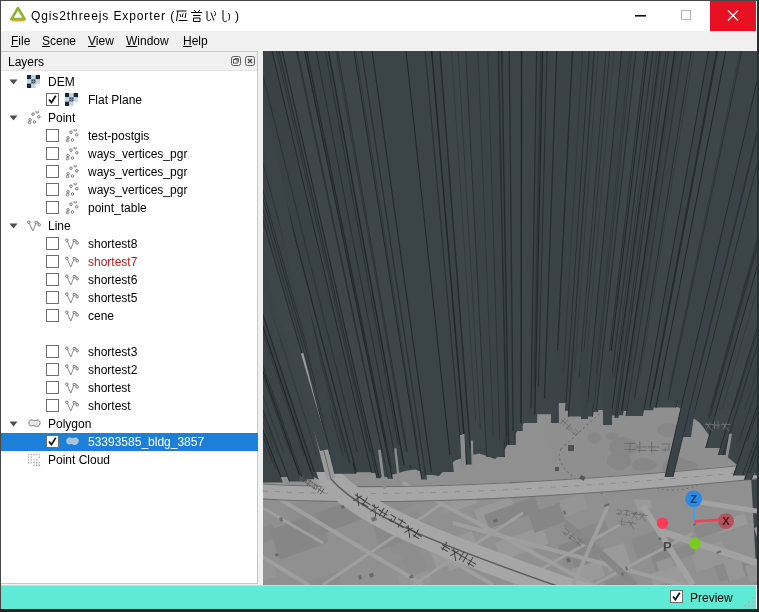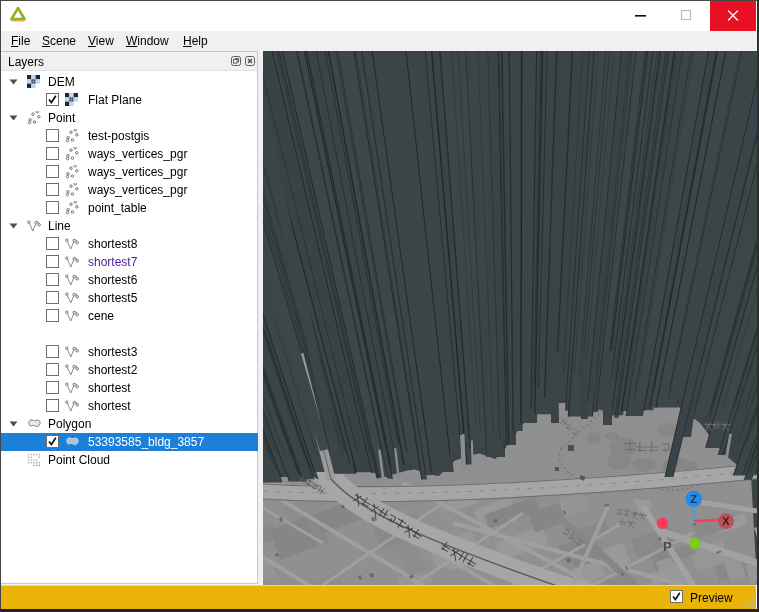--- a/index.html
+++ b/index.html
@@ -8,20 +8,28 @@
 <div id="win">
  <div style="position:absolute;left:0;top:0;width:1px;height:612px;background:#464646;z-index:9"></div>
  <div style="position:absolute;left:0;top:0;width:759px;height:1px;background:#464646;z-index:9"></div>
  <div style="position:absolute;left:757px;top:0;width:2px;height:612px;background:#2e2e2e;z-index:9"></div>
  <div style="position:absolute;left:0;top:609px;width:759px;height:3px;background:#222;z-index:9"></div>
  <div style="position:absolute;left:0;top:0;width:756px;height:31px;background:#fff">
   <svg width="16" height="16" style="position:absolute;left:10px;top:7px">
         <polygon points="8,1 14.5,12 1.5,12" fill="none" stroke="#8db32a" stroke-width="2.6"></polygon>
         <rect x="1.5" y="12.6" width="13" height="1.8" fill="#e8a33d"></rect>
       </svg>
+  <span style="position:absolute;left:31px;top:8px;font-size:12px;letter-spacing:0.9px;color:#000;white-space:nowrap">Qgis2threejs Exporter (<svg width="60" height="15" style="display:inline-block;vertical-align:-3px">
+          <g stroke="#000" stroke-width="1" fill="none">
+            <path d="M1.5,3 h10 M3,3 l-1.5,10 M5,6 l0.7,3 M8,5.5 l-0.7,3.5 M11,5 l-1,5 M3.5,12.5 h9"></path>
+            <path d="M16,4.5 h11 M18,7.5 h7.5 M19,2 l2.5,2.5 M25,2 l-2.5,2.5 M18.5,10 h6.5 v3.5 h-6.5 z"></path>
+            <path d="M32,3 v7.5 c0,2.5 2.5,3 4,0.5 M36,4.5 l3,8 M39,3 c2,1.5 2,3.5 0.5,5"></path>
+            <path d="M48,2 v9 c0,2.5 2,3.3 3.8,2 M53.5,5 c1.4,2.5 1.4,5 0.2,7.5"></path>
+          </g>
+        </svg>)</span>
   <div style="position:absolute;right:92px;top:0;width:47px;height:31px">
         <svg width="47" height="31">
           <rect x="18" y="15" width="11" height="1.6" fill="#111"></rect>
         </svg>
       </div>
       <div style="position:absolute;right:46px;top:0;width:47px;height:31px">
         <svg width="47" height="31">
           <rect x="18.5" y="10.5" width="9" height="9" fill="none" stroke="#b9b9b9" stroke-width="1.2"></rect>
         </svg>
       </div>
@@ -242,21 +250,21 @@
             </svg>
           </span>
           <span style="position:absolute;left:64px;top:2px">
             <svg width="14" height="14">
               <path d="M1.8,3.2 L5.8,12 L9.2,3.6 C9.8,2.2 11.4,2.6 11.8,4.2 L12.2,5.8" fill="none" stroke="#8a8a8a" stroke-width="1"></path>
               <circle cx="1.8" cy="3.2" r="1.25" fill="#fff" stroke="#757575" stroke-width="1"></circle>
               <circle cx="9.2" cy="3.6" r="1.25" fill="#fff" stroke="#757575" stroke-width="1"></circle>
               <circle cx="12.2" cy="5.8" r="1.25" fill="#fff" stroke="#757575" stroke-width="1"></circle>
             </svg>
           </span>
-          <span style="position:absolute;left:87px;top:2px;font-size:12px;color:#4c1d95">shortest7</span>
+          <span style="position:absolute;left:87px;top:2px;font-size:12px;color:#b91c1c">shortest7</span>
         </div>
         <div style="position:absolute;left:0;top:219px;width:257px;height:18px;">
           <span style="position:absolute;left:45px;top:2px">
             <svg width="13" height="13">
               <rect x="0.5" y="0.5" width="12" height="12" fill="#fff" stroke="#6e6e6e"></rect>
             </svg>
           </span>
           <span style="position:absolute;left:64px;top:2px">
             <svg width="14" height="14">
               <path d="M1.8,3.2 L5.8,12 L9.2,3.6 C9.8,2.2 11.4,2.6 11.8,4.2 L12.2,5.8" fill="none" stroke="#8a8a8a" stroke-width="1"></path>
@@ -874,21 +882,21 @@
       <text x="400" y="500" font-family="Liberation Sans" font-size="13" font-weight="bold" fill="#4a4a4a">P</text>
       <line x1="430.7" y1="456" x2="431.5" y2="470.6" stroke="#3da0f2" stroke-width="2"></line>
       <line x1="431.5" y1="470.4" x2="456" y2="468.8" stroke="#f43f55" stroke-width="2.6"></line>
       <circle cx="430.7" cy="447.9" r="8.4" fill="#2b8ae4"></circle>
       <text x="430.7" y="452" font-family="Liberation Sans" font-size="11" font-weight="bold" fill="#0d3a6b" text-anchor="middle">Z</text>
       <circle cx="463" cy="470.2" r="7.9" fill="#b2555e"></circle>
       <text x="463" y="474.4" font-family="Liberation Sans" font-size="11" font-weight="bold" fill="#551317" text-anchor="middle">X</text>
       <circle cx="399.5" cy="472.3" r="5.7" fill="#fb3b57"></circle>
       <circle cx="432" cy="492.5" r="5.8" fill="#79cb1d"></circle>
     </svg>
- <div style="position:absolute;left:0;top:585px;width:756px;height:24px;background:#eab308;border-top:1px solid #d4d4d4">
+ <div style="position:absolute;left:0;top:585px;width:756px;height:24px;background:#5eead4;border-top:1px solid #d4d4d4">
   <span style="position:absolute;left:670px;top:4px">
         <svg width="13" height="13">
           <rect x="0.5" y="0.5" width="12" height="12" fill="#fff" stroke="#6e6e6e"></rect>
           <path d="M3,6.5 L5.4,9.5 L9.8,2.8" fill="none" stroke="#111" stroke-width="1.7"></path>
         </svg>
       </span>
   <span style="position:absolute;left:690px;top:5px;font-size:12px;color:#000">Preview</span>
   <svg width="14" height="14" style="position:absolute;right:1px;bottom:1px">
         <g fill="#b4b4b4">
           <rect x="11" y="11" width="2" height="2"></rect>

